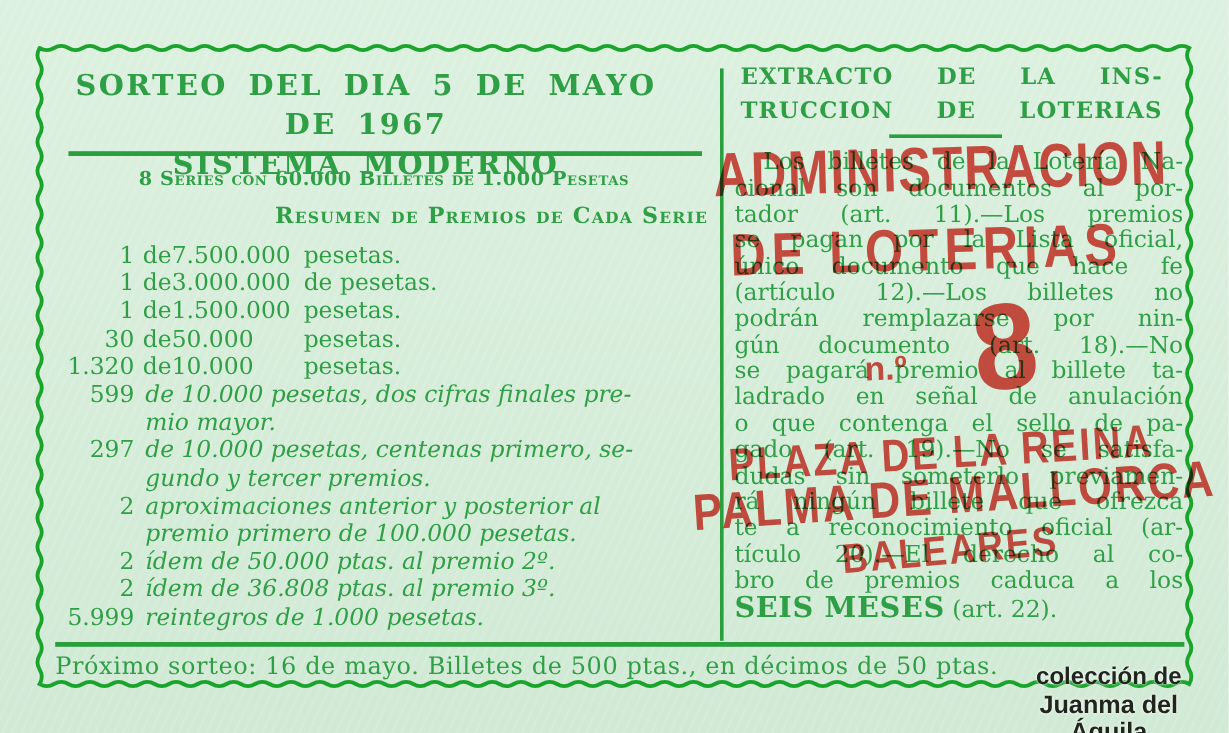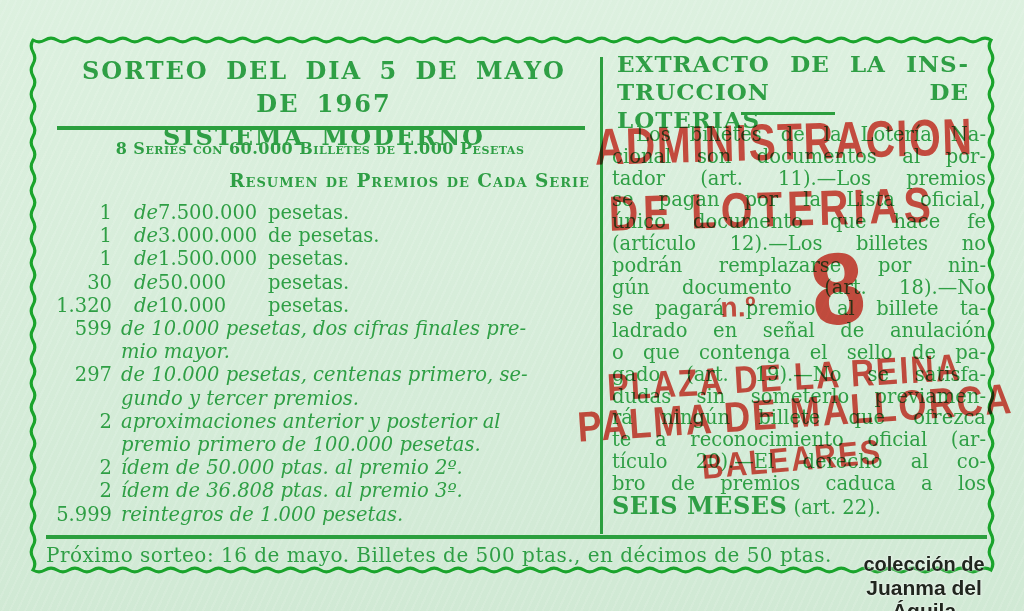--- a/index.html
+++ b/index.html
@@ -15,40 +15,40 @@
     position:absolute;inset:0;
     background:
       repeating-linear-gradient(115deg, rgba(255,255,255,0.10) 0 2px, rgba(255,255,255,0) 2px 7px),
       linear-gradient(180deg, rgba(255,255,255,0.10), rgba(0,90,30,0.04));
     pointer-events:none;
   }
   svg.border-svg{position:absolute;left:0;top:0;}
   .border-path{fill:none;stroke:var(--border-green,#1aa42c);stroke-width:3.2;stroke-linecap:round;}
 
   
-  .left-title{position:absolute;left:52px;top:54px;width:544px;text-align:center;
+  .left-title{position:absolute;left:33px;top:54px;width:544px;text-align:center;
     font-weight:bold;font-size:24px;line-height:33px;letter-spacing:2px;word-spacing:7px;}
   .rule{position:absolute;background:var(--rule-green,#2b9f3e);}
   .rule-left-header{left:57px;top:126px;width:528px;height:4px;}
   .series-line{position:absolute;left:40px;top:139px;width:560px;text-align:center;
     font-variant:small-caps;font-weight:bold;font-size:16px;letter-spacing:0.5px;}
   .resumen-line{position:absolute;left:50px;top:170px;width:540px;text-align:right;
     font-variant:small-caps;font-weight:bold;font-size:18.5px;letter-spacing:1px;}
   .prizes{position:absolute;left:50px;top:201px;width:548px;font-size:19.5px;line-height:23.2px;}
   .prize-row{display:flex;align-items:flex-start;}
   .prize-num{width:62px;text-align:right;flex:none;white-space:nowrap;}
-  .prize-de{margin-left:22px;flex:none;font-style:italic;}
+  .prize-de{margin-left:7px;flex:none;}
   .prize-amount{width:100px;text-align:left;flex:none;}
   .prize-post{margin-left:10px;}
   .prize-body{margin-left:9px;white-space:pre-line;font-style:italic;}
 
   
   .divider{left:600px;top:57px;width:3px;height:477px;}
   .right-title{position:absolute;left:617px;top:50px;width:352px;
-    font-weight:bold;font-size:23px;line-height:28px;letter-spacing:1px;}
+    font-weight:bold;font-size:19px;line-height:28px;letter-spacing:1px;}
   .right-title .jline{text-align:justify;text-align-last:justify;}
   .rule-right-header{left:741px;top:112px;width:94px;height:3px;}
   .extract{position:absolute;left:612px;top:124px;width:374px;font-size:19.5px;line-height:21.8px;}
   .x-line{text-align:justify;text-align-last:justify;}
   .x-line.first{text-indent:24px;}
   .x-last{text-align-last:left;}
   .x-last b{font-size:24px;letter-spacing:0.5px;}
 
   
   .rule-footer{left:46px;top:535px;width:941px;height:4px;}

